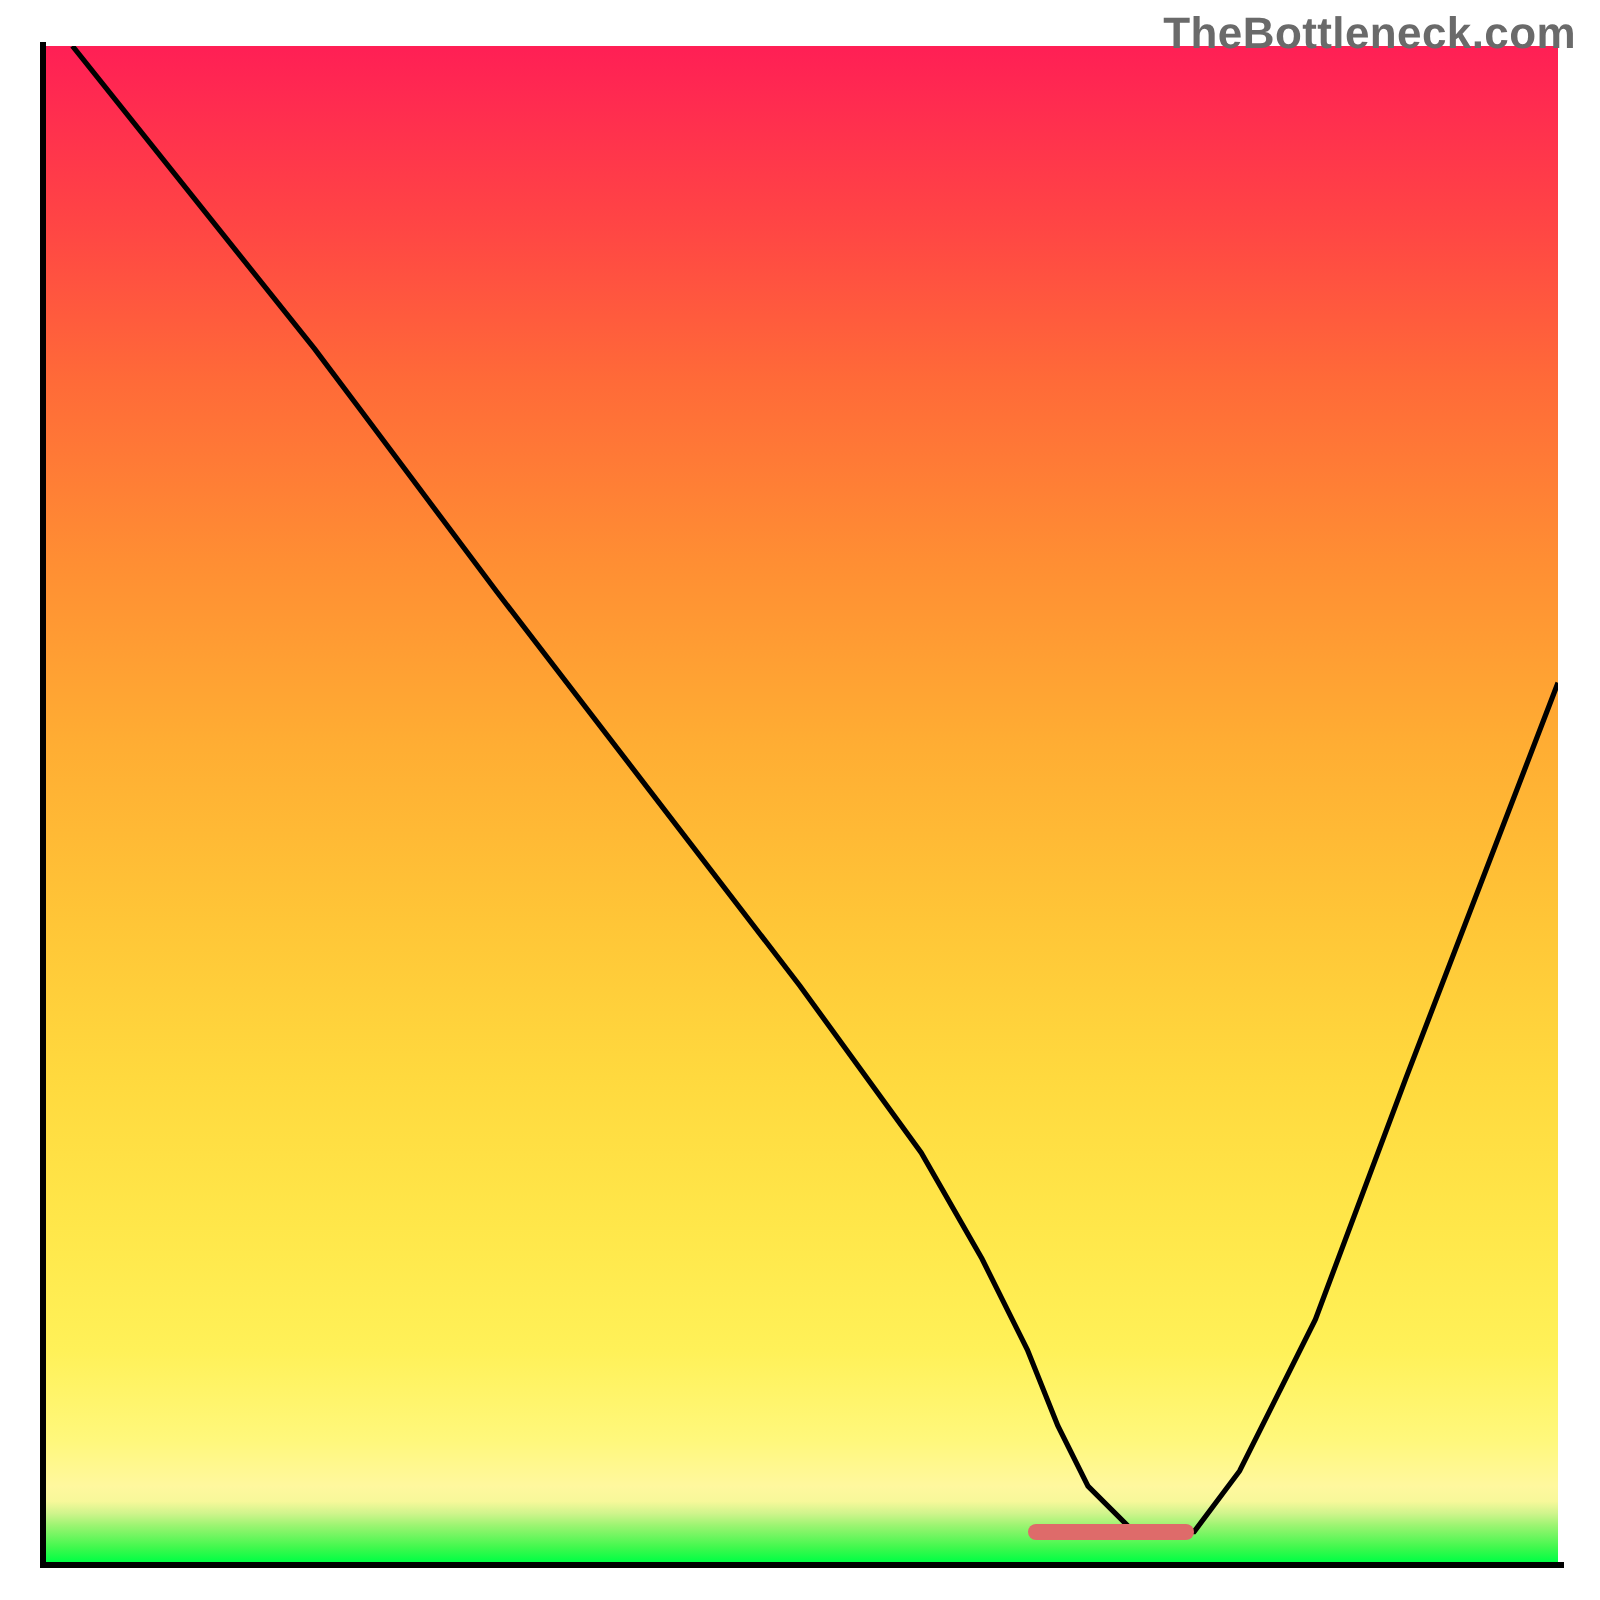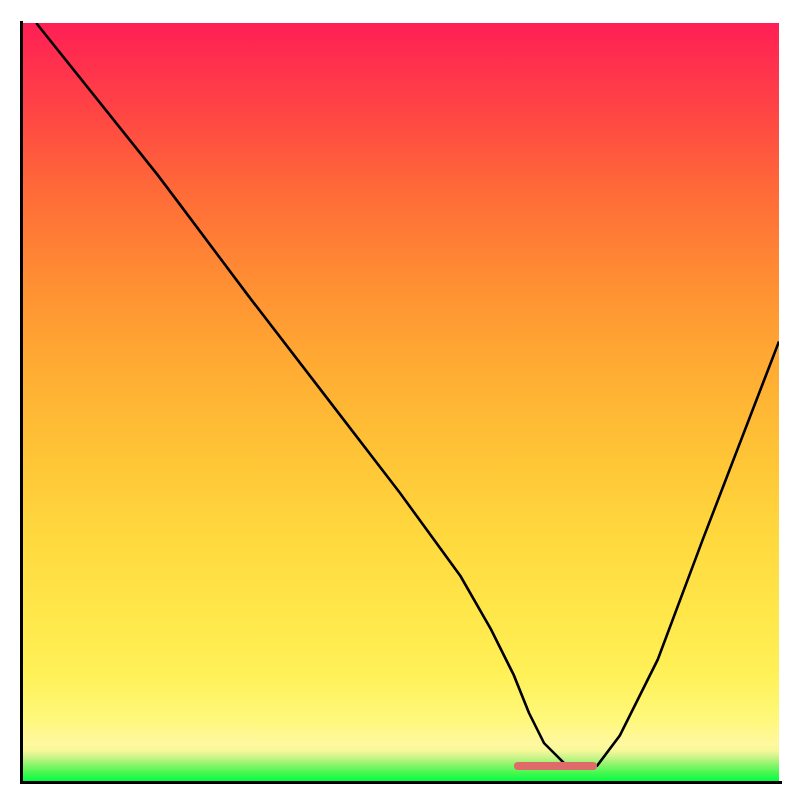--- a/index.html
+++ b/index.html
@@ -86,20 +86,21 @@
     height: 8px;
     border-radius: 4px;
     background: #de6b6a;
   }
 </style>
 </head>
 <body>
 
 <div class="frame">
 
+  <div class="watermark">TheBottleneck.com</div>
 
   <div class="plot-area"></div>
 
   <div class="axis-v"></div>
   <div class="axis-h"></div>
 
   <svg class="curve" viewBox="0 0 758 758" preserveAspectRatio="none">
     <path id="curve-path" d="M15.2 0.0 L136.4 151.6 L159.2 181.9 L227.4 272.9 L303.2 371.4 L379.0 470.0 L439.6 553.3 L470.0 606.4 L492.7 651.9 L507.9 689.8 L523.0 720.1 L545.8 742.8 L576.1 742.8 L598.8 712.5 L636.7 636.7 L682.2 515.4 L758.0 318.4" fill="none" stroke="#000" stroke-width="2.6"></path>
   </svg>
 

